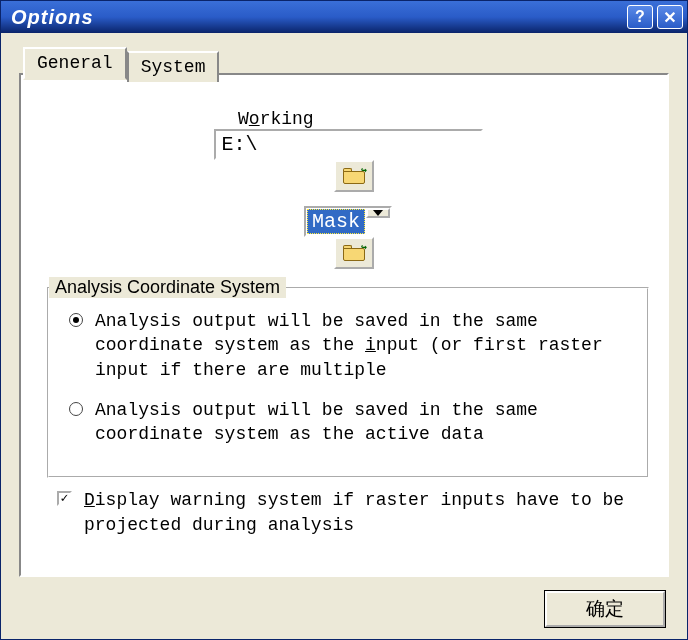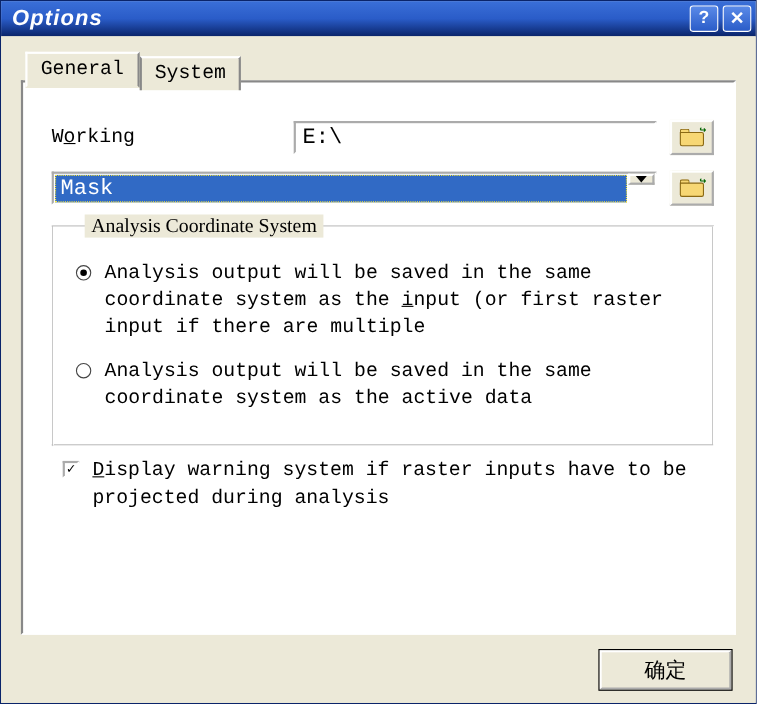--- a/index.html
+++ b/index.html
@@ -98,21 +98,22 @@
     top: -2px;
   }
   .tab:not(.active) {
     border-top-color: #fff;
     border-left-color: #888;
     top: 2px;
   }
   .row {
     display: flex;
     align-items: center;
-    margin: 14px 0;
+    margin: 14px 12px;
+    flex-direction: column;
   }
   .label {
     width: 220px;
     font-family: "Courier New", monospace;
   }
   .underline { text-decoration: underline; }
   .textinput {
     flex: 1;
     height: 30px;
     border: 2px inset #fff;
@@ -198,29 +199,29 @@
   }
   .groupbox {
     border: 2px groove #fff;
     margin: 18px 0 10px 0;
     padding: 18px 14px 14px 14px;
     position: relative;
   }
   .groupbox-title {
     position: absolute;
     top: -12px;
-    left: 28px;
+    left: 0;
     background: #ece9d8;
     padding: 0 6px;
-    font-family: Liberation Serif, serif;
+    font-family: Liberation Sans, sans-serif;
   }
   .radio-row {
     display: flex;
     align-items: flex-start;
-    margin: 12px 0 16px 0;
+    margin: 2px 0 16px 0;
     cursor: pointer;
   }
   .radio {
     width: 14px;
     height: 14px;
     border: 1px solid #444;
     border-radius: 50%;
     margin: 4px 12px 0 6px;
     background: #fff;
     display: flex;

